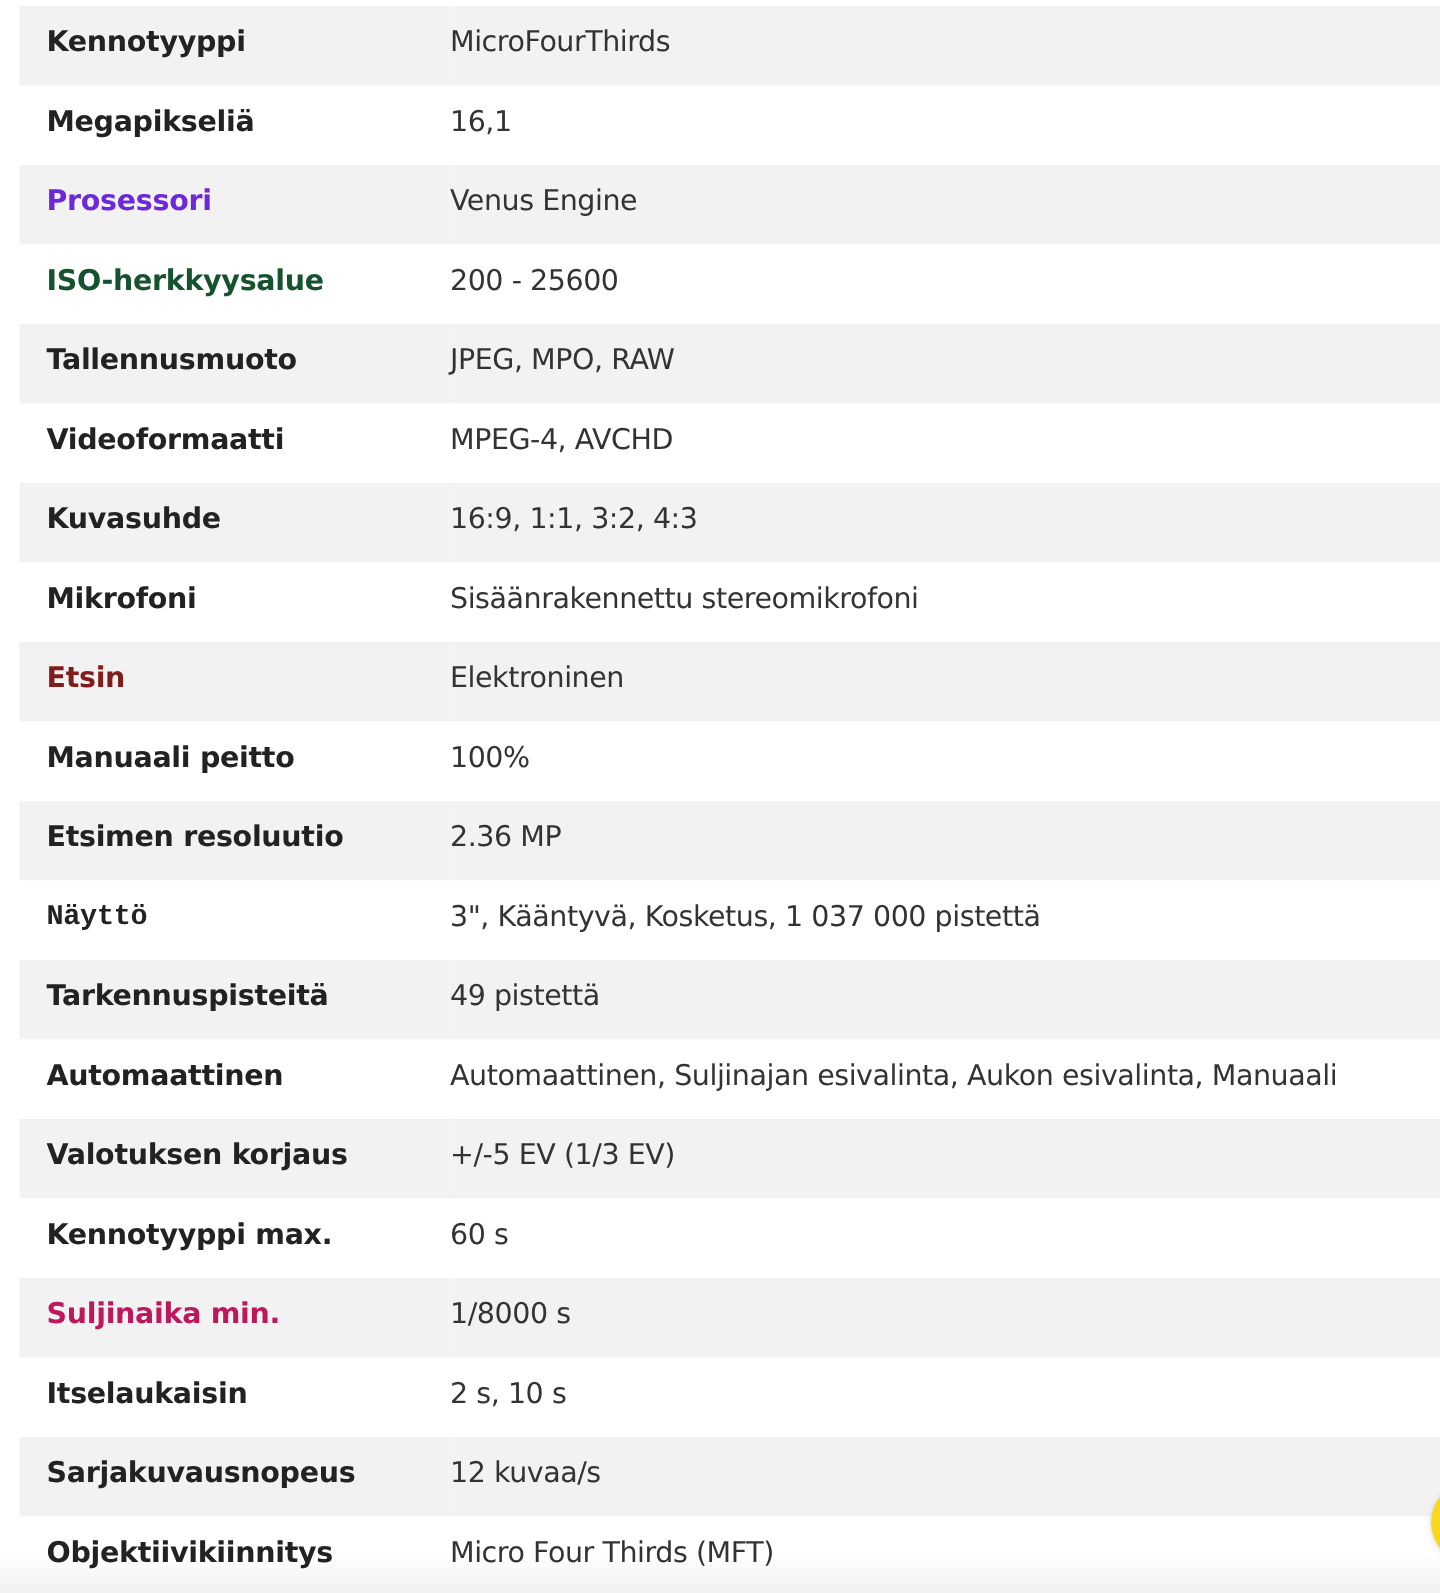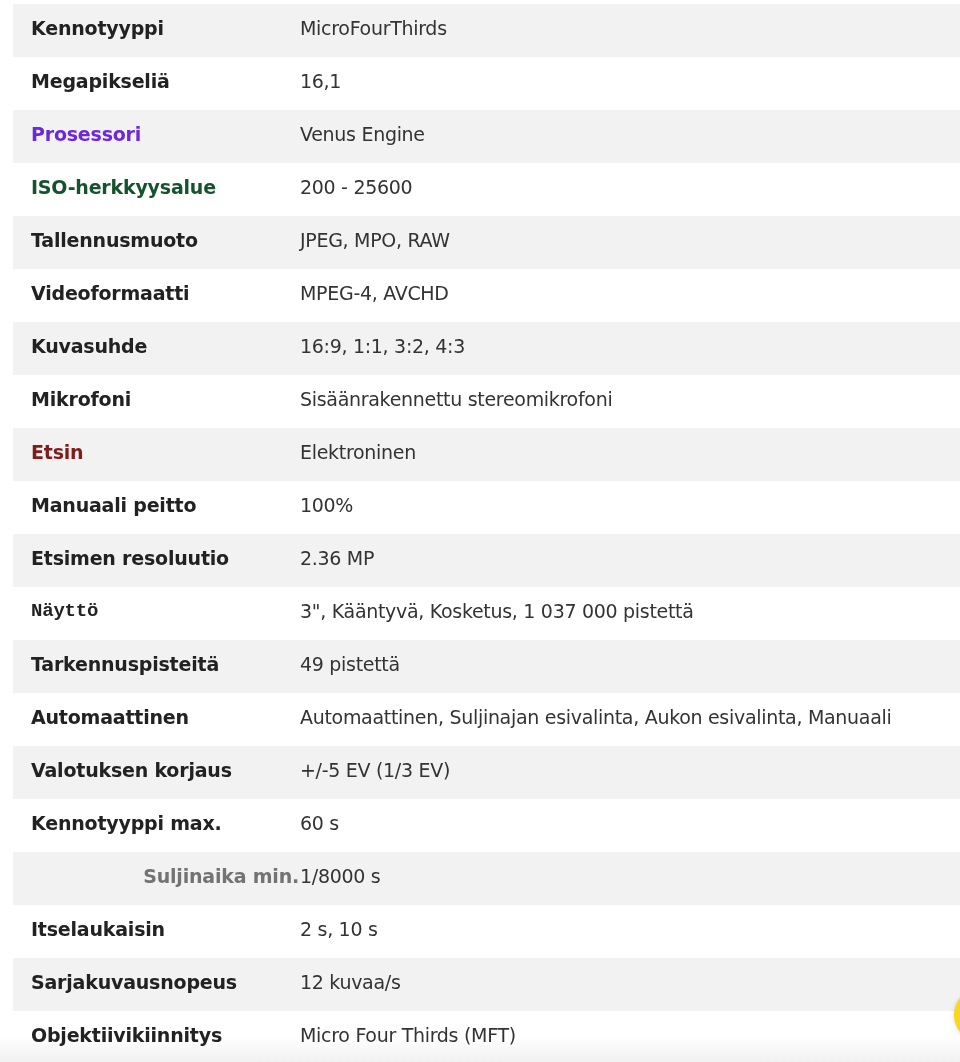--- a/index.html
+++ b/index.html
@@ -133,21 +133,21 @@
     </tr>
     <tr class="spec-row" style="background: rgb(242, 242, 242);">
       <td class="spec-label" style="color: rgb(34, 34, 34);">Valotuksen korjaus</td>
       <td class="spec-value" style="color: rgb(51, 51, 51);">+/-5 EV (1/3 EV)</td>
     </tr>
     <tr class="spec-row" style="background: rgb(255, 255, 255);">
       <td class="spec-label" style="color: rgb(34, 34, 34);">Kennotyyppi max.</td>
       <td class="spec-value" style="color: rgb(51, 51, 51);">60 s</td>
     </tr>
     <tr class="spec-row" style="background: rgb(242, 242, 242);">
-      <td class="spec-label" style="color: #737373; text-align: right;">Suljinaika min.</td>
+      <td class="spec-label" style="color: #be185d;">Suljinaika min.</td>
       <td class="spec-value" style="color: rgb(51, 51, 51);">1/8000 s</td>
     </tr>
     <tr class="spec-row" style="background: rgb(255, 255, 255);">
       <td class="spec-label" style="color: rgb(34, 34, 34);">Itselaukaisin</td>
       <td class="spec-value" style="color: rgb(51, 51, 51);">2 s, 10 s</td>
     </tr>
     <tr class="spec-row" style="background: rgb(242, 242, 242);">
       <td class="spec-label" style="color: rgb(34, 34, 34);">Sarjakuvausnopeus</td>
       <td class="spec-value" style="color: rgb(51, 51, 51);">12 kuvaa/s</td>
     </tr>

